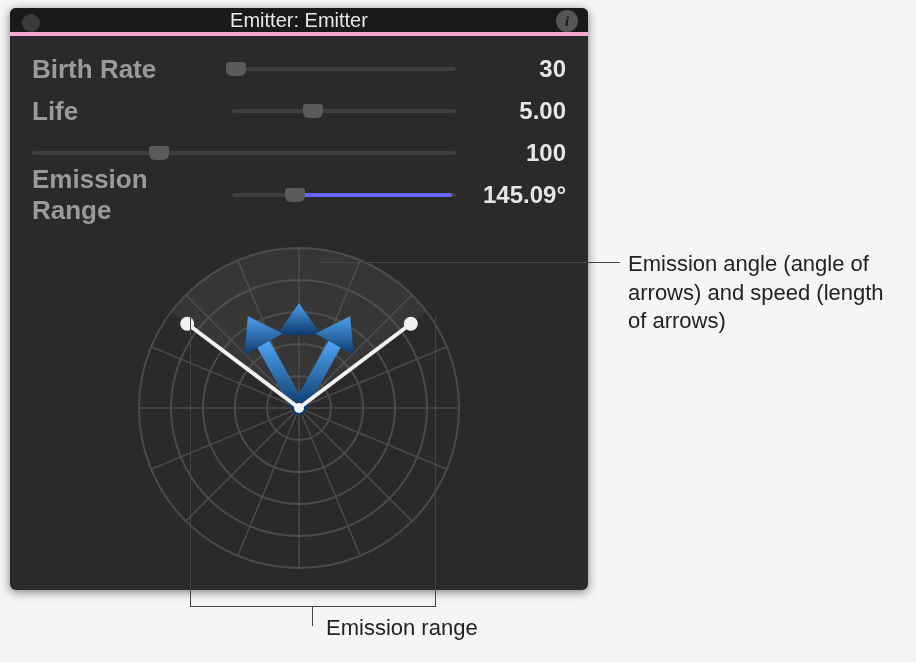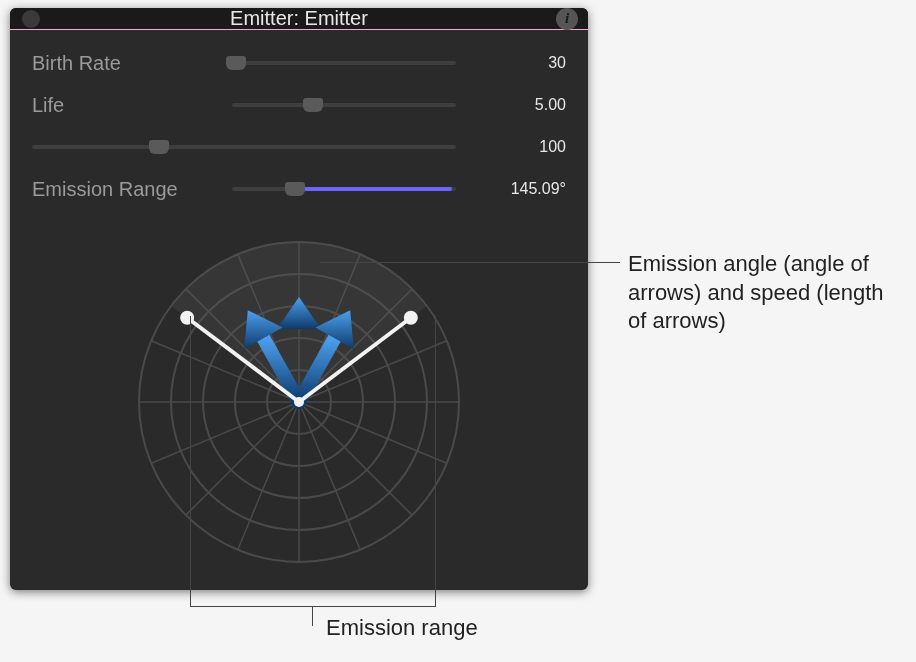--- a/index.html
+++ b/index.html
@@ -16,26 +16,26 @@
     left: 10px;
     top: 8px;
     width: 578px;
     height: 582px;
     background: #2a2a2a;
     border-radius: 6px;
     box-shadow: 0 2px 10px rgba(0,0,0,0.5);
     overflow: hidden;
   }
   .titlebar {
-    height: 22px;
+    height: 28px;
     background: #1a1a1a;
     display: flex;
-    align-items: center;
+    align-items: flex-end;
     position: relative;
-    border-bottom: 1px solid #f9a8d4;
+    border-bottom: 4px solid #f9a8d4;
   }
   .close-dot {
     position: absolute;
     left: 12px;
     width: 18px; height: 18px;
     border-radius: 50%;
     background: #3a3a3a;
   }
   .title {
     flex: 1;
@@ -63,22 +63,22 @@
     padding: 12px 22px 8px 22px;
   }
   .row {
     display: flex;
     align-items: center;
     height: 42px;
   }
   .label {
     width: 200px;
     color: #9a9a9a;
-    font-size: 20px;
-    font-weight: 400;
+    font-size: 26px;
+    font-weight: 700;
   }
   .slider-wrap {
     flex: 1;
     position: relative;
     height: 20px;
     margin-right: 20px;
   }
   .slider-track {
     position: absolute;
     top: 8px;
@@ -99,22 +99,22 @@
     top: 3px;
     width: 20px; height: 14px;
     background: #5a5a5a;
     border-radius: 3px 3px 6px 6px;
     transform: translateX(-50%);
   }
   .value {
     width: 90px;
     text-align: right;
     color: #e6e6e6;
-    font-size: 16px;
-    font-weight: 400;
+    font-size: 24px;
+    font-weight: 700;
   }
   .radar-wrap {
     width: 100%;
     display: flex;
     justify-content: center;
     margin-top: 14px;
   }
   .radar {
     display: block;
   }

